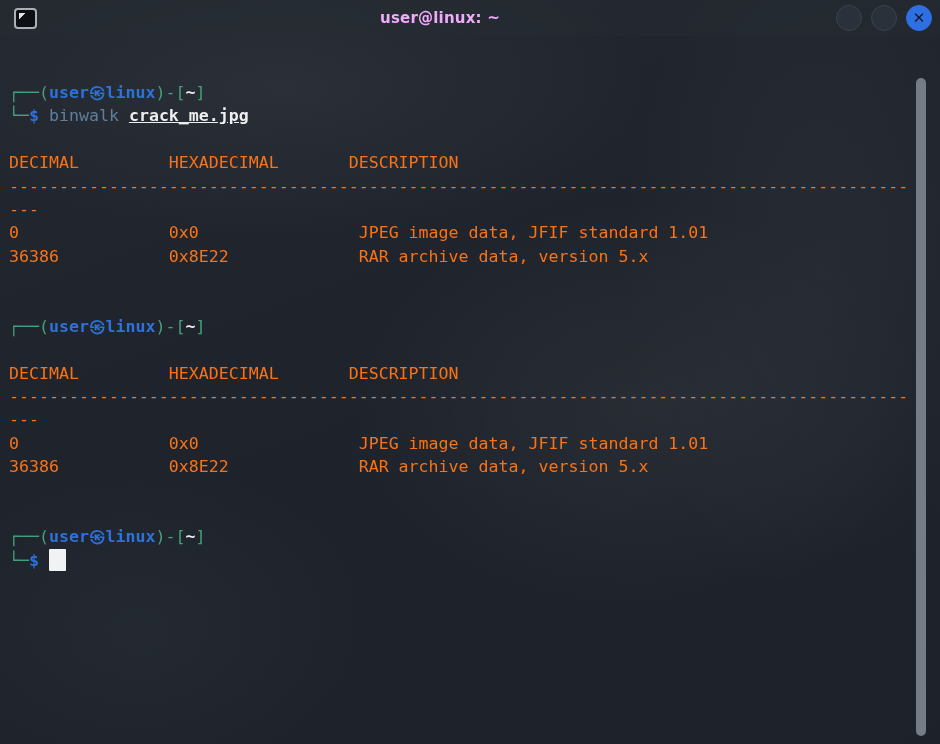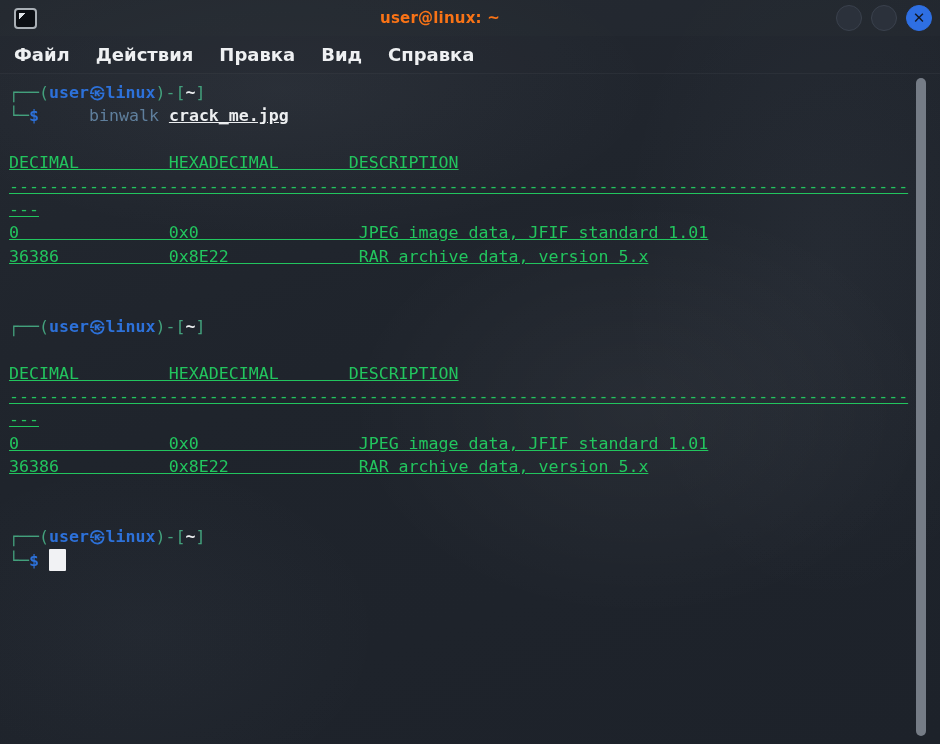--- a/index.html
+++ b/index.html
@@ -36,21 +36,21 @@
     border-radius: 4px;
   }
   .app-icon::after {
     content: ""; position: absolute; left: 3px; top: 3px;
     width: 6px; height: 6px;
     background: linear-gradient(135deg, #dfe3e7 55%, transparent 56%);
   }
   .window-title {
     position: absolute; left: 0; right: 60px; top: 0; bottom: 0;
     display: flex; align-items: center; justify-content: center;
-    color: #f97316; font-size: 15px; font-weight: bold; letter-spacing: 0.2px;
+    color: #f0abfc; font-size: 15px; font-weight: bold; letter-spacing: 0.2px;
   }
   .win-buttons {
     position: absolute; right: 8px; top: 5px;
     display: flex; gap: 9px; align-items: center;
   }
   .win-btn {
     width: 26px; height: 26px; border-radius: 50%;
     background: #2b313b; border: 1px solid #3a414d;
     cursor: pointer;
   }
@@ -78,25 +78,25 @@
   .terminal {
     position: absolute; left: 0; right: 0; top: 74px; bottom: 0;
     padding: 7px 26px 0 9px;
   }
   .tline {
     font-family: "DejaVu Sans Mono", "Liberation Mono", monospace;
     font-size: 16.6px; line-height: 23.4px; height: 23.4px;
     white-space: pre;
     color: #d3d7db;
   }
-  .seg-out   { color: #22c55e; text-decoration: underline; }
+  .seg-out   { color: #f97316; }
   .seg-frame { color: #43a07c; }
   .seg-blue  { color: #2d71d9; font-weight: bold; }
   .seg-path  { color: #eceef0; font-weight: bold; }
-  .seg-cmd   { color: #5f7f9d; margin-left: 40px; }
+  .seg-cmd   { color: #5f7f9d; }
   .seg-arg   { color: #eceef0; font-weight: bold; text-decoration: underline; }
   .seg-cursor {
     display: inline-block; width: 17px; height: 22px;
     background: #f1f2f4; vertical-align: -5px;
     border-radius: 1px;
   }
 
   
   .scrollbar-track {
     position: absolute; right: 13px; top: 76px; bottom: 4px; width: 12px;
@@ -118,27 +118,20 @@
     <div class="window-title">user@linux: ~</div>
     <div class="win-buttons">
       <div class="win-btn"></div>
       <div class="win-btn"></div>
       <div class="win-btn close">
         <span>✕</span>
       </div>
     </div>
   </div>
 
-  <div class="menubar">
-    <span class="menu-item">Файл</span>
-    <span class="menu-item">Действия</span>
-    <span class="menu-item">Правка</span>
-    <span class="menu-item">Вид</span>
-    <span class="menu-item">Справка</span>
-  </div>
 
   <div class="terminal">
     <div>
         <div class="tline"><span class="seg-frame">┌──(</span><span class="seg-blue">user㉿linux</span><span class="seg-frame">)-[</span><span class="seg-path">~</span><span class="seg-frame">]</span></div>
         <div class="tline"><span class="seg-frame">└─</span><span class="seg-blue">$ </span><span class="seg-cmd">binwalk </span><span class="seg-arg">crack_me.jpg</span></div>
         <div class="tline"> </div>
         <div class="tline"><span class="seg-out">DECIMAL         HEXADECIMAL       DESCRIPTION</span></div>
         <div class="tline"><span class="seg-out">------------------------------------------------------------------------------------------</span></div>
         <div class="tline"><span class="seg-out">---</span></div>
         <div class="tline"><span class="seg-out">0               0x0                JPEG image data, JFIF standard 1.01</span></div>

